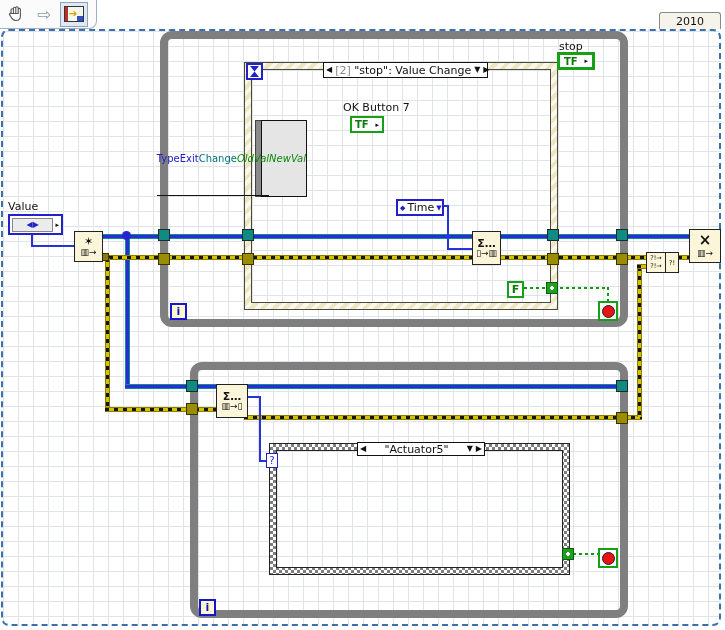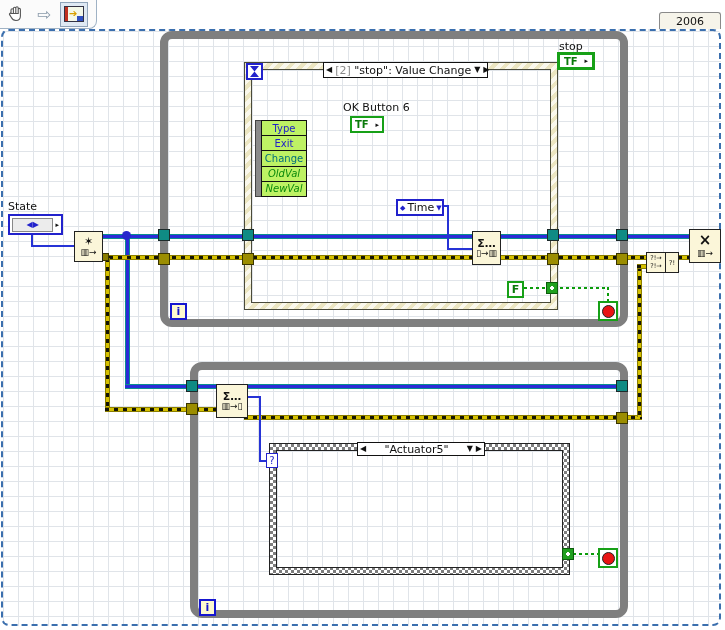--- a/index.html
+++ b/index.html
@@ -74,21 +74,21 @@
   .enum .g{color:#2222cc;font-size:7px;}
   .stateterm{background:#fff;border:2px solid #2222cc;display:flex;align-items:center;padding:1px 2px;gap:2px;z-index:3;}
   .stateinner{flex:1;border:1px solid #888;background:#ececec;text-align:center;color:#2222cc;font-size:8px;line-height:12px;}
   .stateterm .nub{color:#111;font-size:7px;}
   .fconst{background:#fff;border:2px solid #17a017;color:#0a7a0a;font-weight:bold;display:flex;align-items:center;justify-content:center;font-size:11px;z-index:3;}
   .qmark{background:#fff;border:1px solid #2222cc;color:#2222cc;display:flex;align-items:center;justify-content:center;font-size:10px;z-index:4;}
   .timeout{background:#fff;border:2px solid #2222cc;display:flex;align-items:center;justify-content:center;z-index:4;}
   .lbl{z-index:4;white-space:nowrap;}
   
   .edn-rail{background:#8a8a8a;border:1px solid #444;z-index:3;}
-  .edn{border:1px solid #111;background:#bef264;display:flex;flex-direction:column;z-index:3;}
+  .edn{border:1px solid #111;background:#e5e5e5;display:flex;flex-direction:row;z-index:3;justify-content:flex-end;}
   .edn .row{flex:1;border-bottom:1px solid #111;display:flex;align-items:center;justify-content:center;font-size:10px;}
   .edn .row:last-child{border-bottom:none;}
   .c-blue{color:#2020c8;} .c-teal{color:#00707a;} .c-green{color:#0b8a0b;font-style:italic;}
 </style>
 </head>
 <body>
 
 <div class="abs diagram"></div>
 
 <div class="abs toolbar">
@@ -100,21 +100,21 @@
   <div class="tbico" style="color:#8a9aaa;font-size:17px;">⇨</div>
   <div class="snipbox">
     <div class="snipinner">
       <div class="snipred"></div>
       <div class="sniparrow">➔</div>
       <div class="snipblue"></div>
     </div>
   </div>
 </div>
 
-<div class="abs tab2010">2006</div>
+<div class="abs tab2010">2010</div>
 
 <div class="abs loop" style="left:160px;top:31px;width:468px;height:296px;"></div>
 
 <div class="abs loop" style="left:190px;top:362px;width:438px;height:256px;"></div>
 
 <div class="abs evt" style="left:244px;top:62px;width:314px;height:248px;">
   <div class="evt-inner gridbg"></div>
 </div>
 <div class="abs selhdr" style="left:323px;top:62px;width:165px;height:16px;">
   <span class="arr">◀</span>
@@ -198,33 +198,33 @@
   <span class="b">▥→</span>
 </div>
 <div class="abs merge" style="left:646px;top:252px;width:33px;height:21px;">
   <div class="lcol">
     <span>?!→</span>
     <span>?!→</span>
   </div>
   <div class="rcol">?!</div>
 </div>
 
-<div class="abs lbl" style="left:8px;top:200px;">State</div>
+<div class="abs lbl" style="left:8px;top:200px;">Value</div>
 <div class="abs stateterm" style="left:8px;top:214px;width:55px;height:21px;">
   <span class="stateinner">◀▶</span>
   <span class="nub">▸</span>
 </div>
 
 <div class="abs lbl" style="left:559px;top:40px;">stop</div>
 <div class="abs tf thick" style="left:557px;top:52px;width:38px;height:18px;">
   <span>TF</span>
   <span class="nub">▸</span>
 </div>
 
-<div class="abs lbl" style="left:343px;top:101px;">OK Button 6</div>
+<div class="abs lbl" style="left:343px;top:101px;">OK Button 7</div>
 <div class="abs tf" style="left:350px;top:116px;width:34px;height:17px;">
   <span>TF</span>
   <span class="nub">▸</span>
 </div>
 
 <div class="abs edn-rail" style="left:255px;top:120px;width:7px;height:77px;"></div>
 <div class="abs edn" style="left:261px;top:120px;width:46px;height:77px;">
   <div class="row c-blue">Type</div>
   <div class="row c-blue">Exit</div>
   <div class="row c-teal">Change</div>

